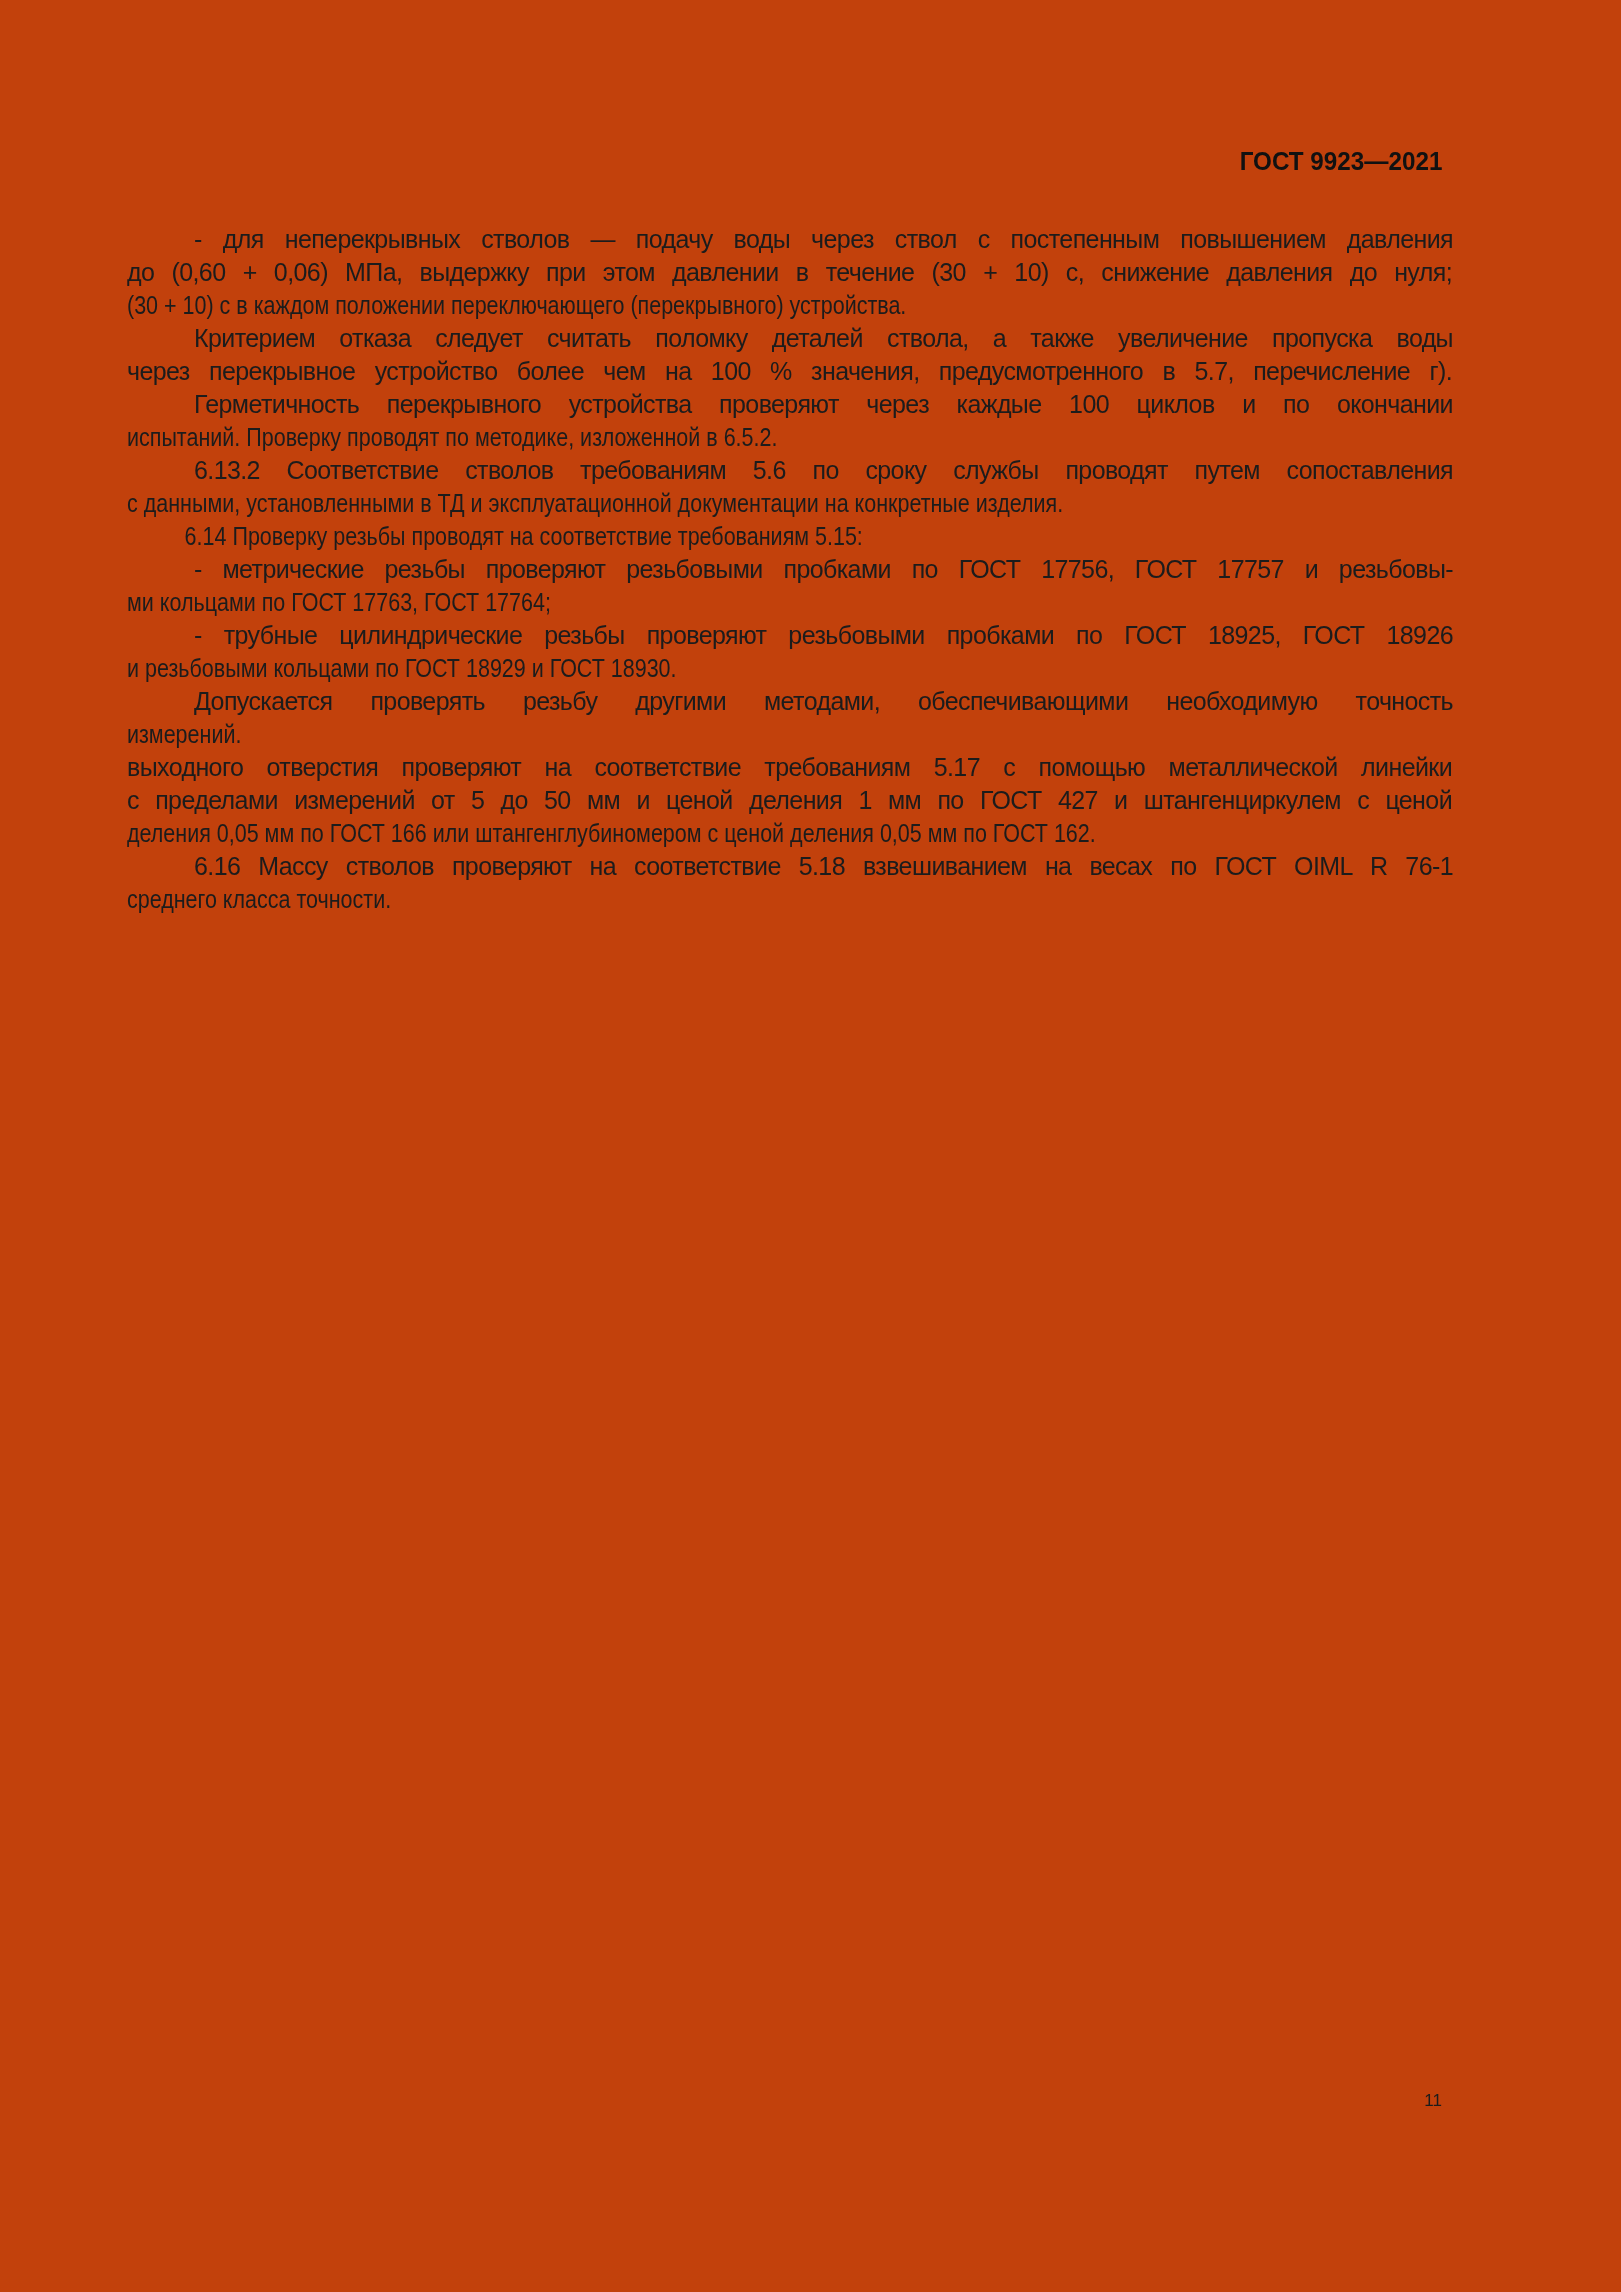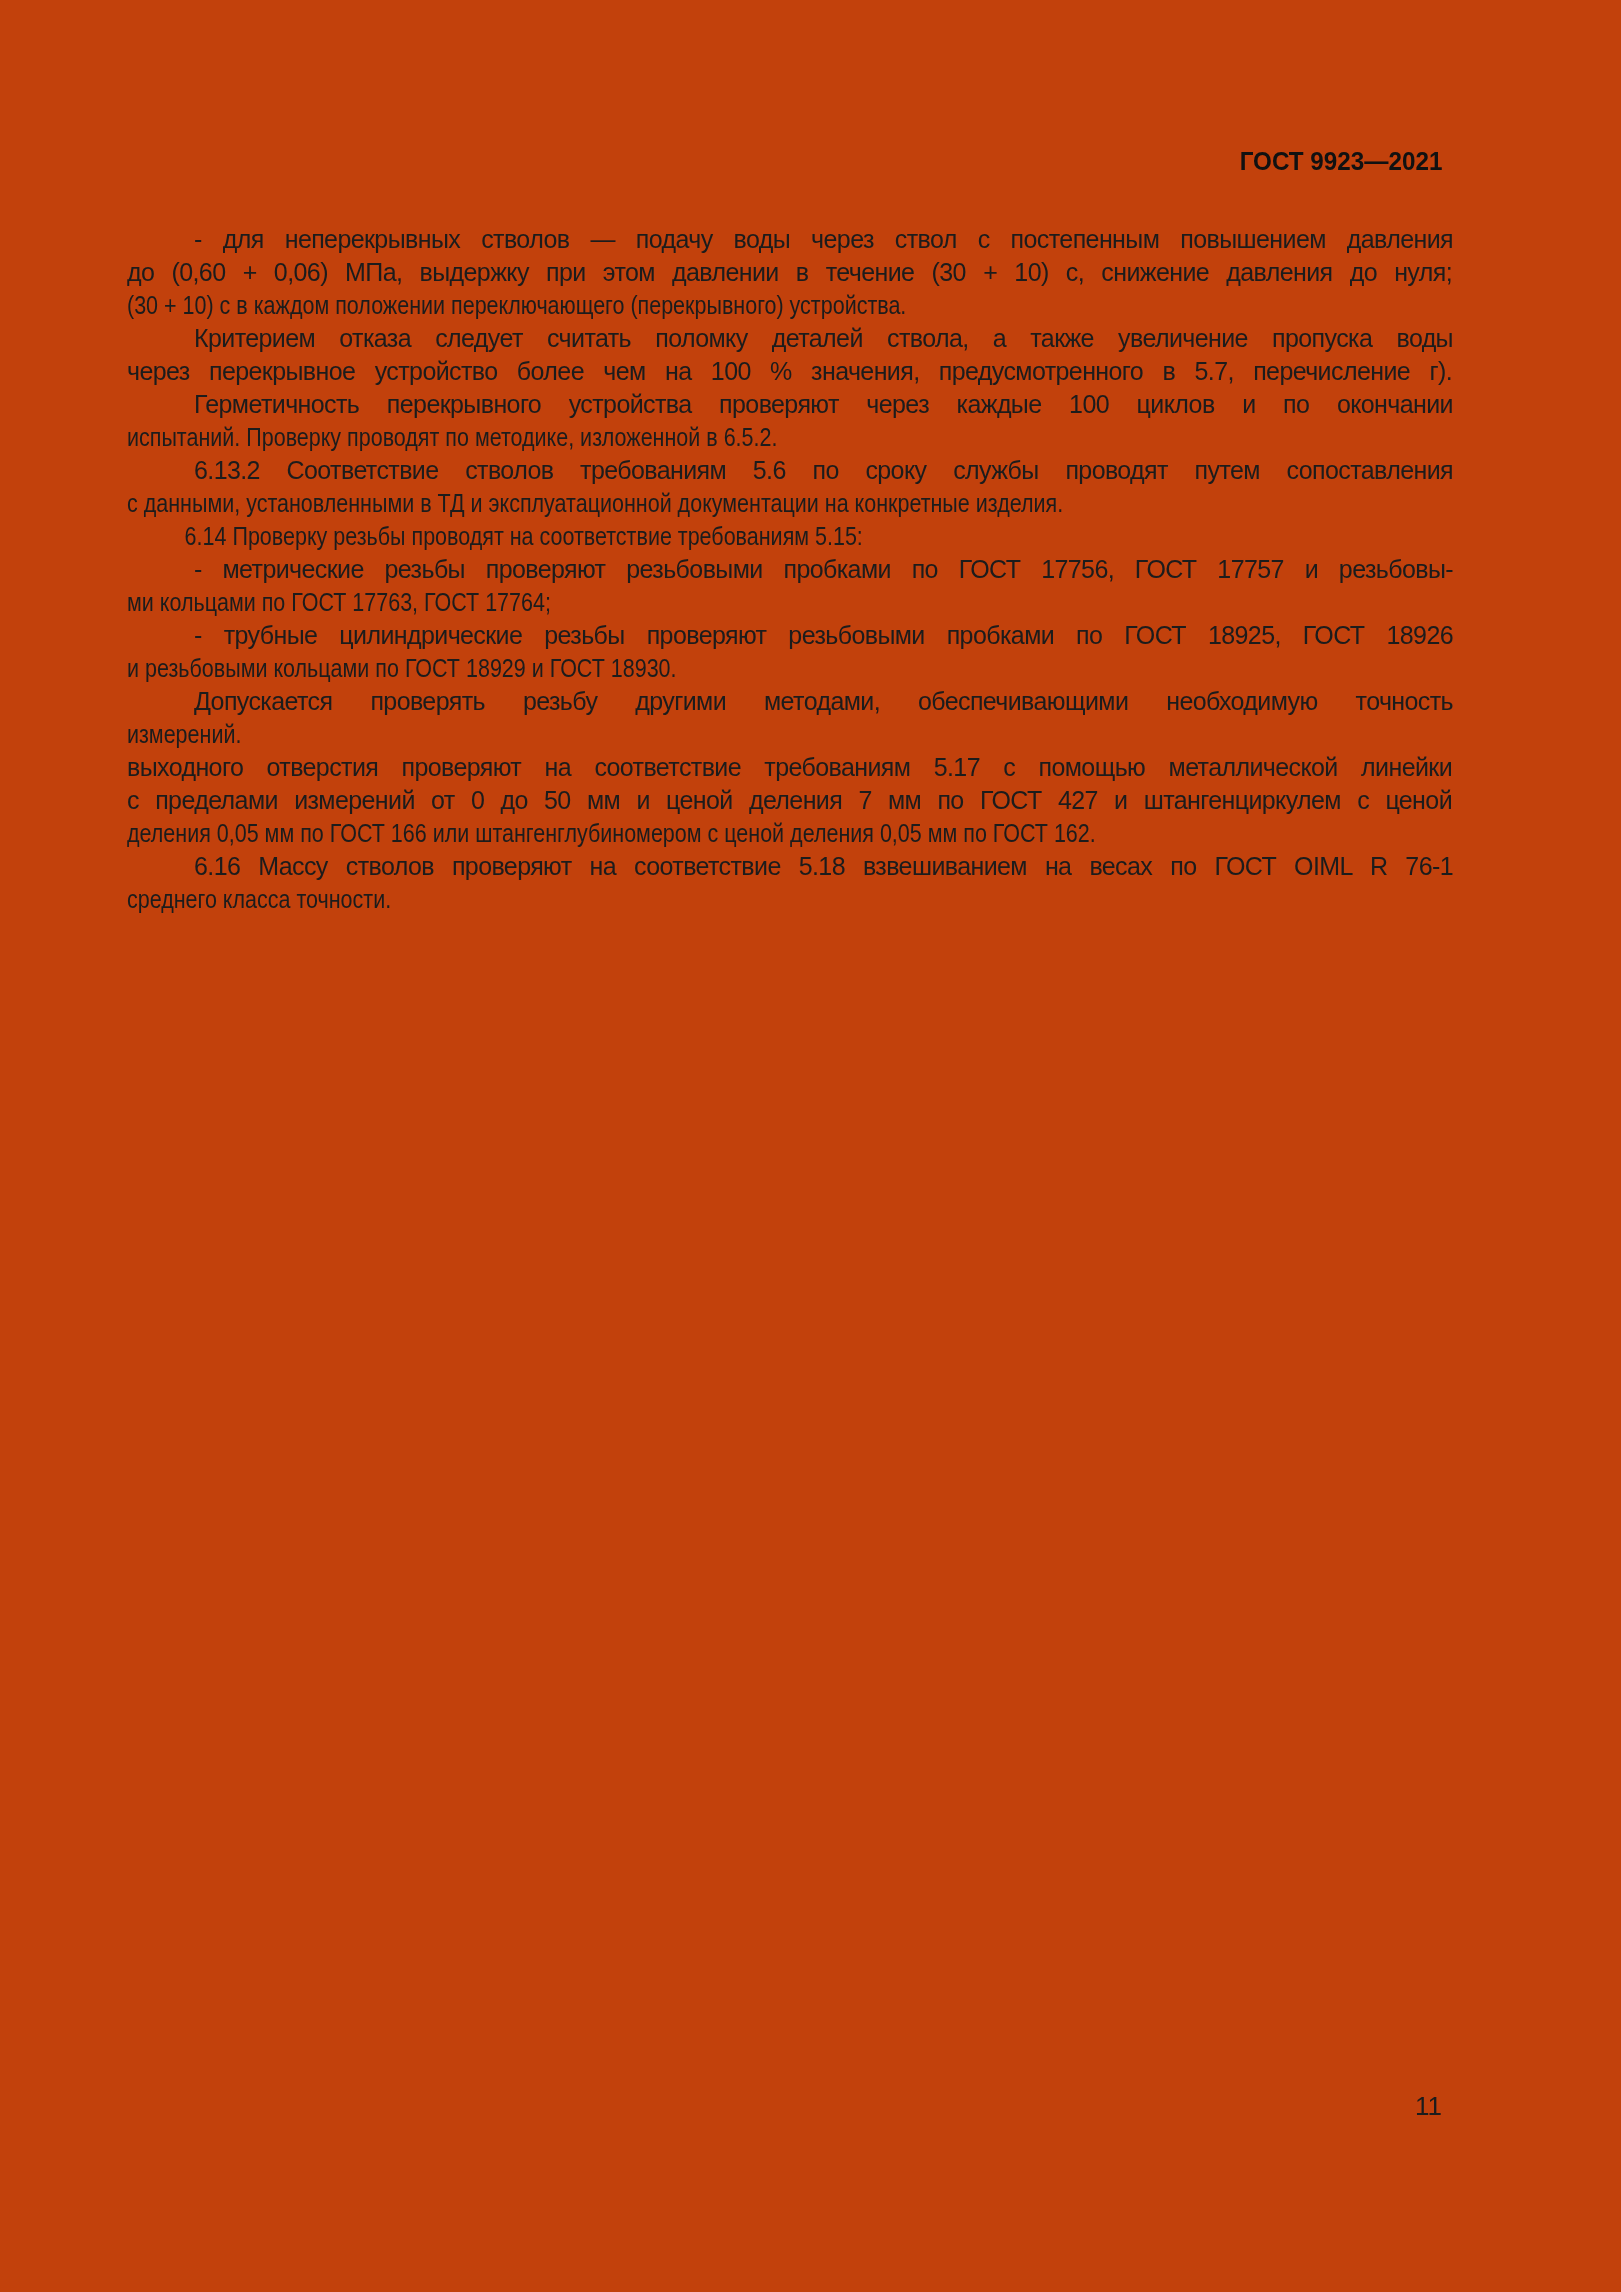--- a/index.html
+++ b/index.html
@@ -20,21 +20,21 @@
     }
     .line {
       display: block; white-space: nowrap; height: 33px;
       transform-origin: left center;
     }
     .line.justify { text-align: justify; text-align-last: justify; white-space: normal; width: 1325px; }
     .line.indent { padding-left: 67px; }
     .line.justify.indent { width: 1259px; }
     .page-number {
       position: absolute; right: 179px; top: 2091px;
-      font-size: 26px; color: #1c1c1c;
+      font-size: 17px; color: #1c1c1c;
     }
   </style>
 </head>
 <body>
 
 <div class="page">
   <div class="doc-header">ГОСТ 9923—2021</div>
 
   <div class="body">
     <span class="line indent justify" style="letter-spacing: -0.6px;">-  для неперекрывных стволов — подачу воды через ствол с постепенным повышением давления</span>
@@ -47,21 +47,21 @@
     <span class="line indent justify" style="letter-spacing: -0.6px;">6.13.2  Соответствие стволов требованиям 5.6 по сроку службы проводят путем сопоставления</span>
     <span class="line" style="transform: scaleX(0.86);">с данными, установленными в ТД и эксплуатационной документации на конкретные изделия.</span>
     <span class="line indent" style="transform: scaleX(0.86);">6.14  Проверку резьбы проводят на соответствие требованиям 5.15:</span>
     <span class="line indent justify" style="letter-spacing: -0.6px;">-  метрические резьбы проверяют резьбовыми пробками по ГОСТ 17756, ГОСТ 17757 и резьбовы-</span>
     <span class="line" style="transform: scaleX(0.86);">ми кольцами по ГОСТ 17763, ГОСТ 17764;</span>
     <span class="line indent justify" style="letter-spacing: -0.6px;">-  трубные цилиндрические резьбы проверяют резьбовыми пробками по ГОСТ 18925, ГОСТ 18926</span>
     <span class="line" style="transform: scaleX(0.86);">и резьбовыми кольцами по ГОСТ 18929 и ГОСТ 18930.</span>
     <span class="line indent justify" style="letter-spacing: -0.6px;">Допускается проверять резьбу другими методами, обеспечивающими необходимую точность</span>
     <span class="line" style="transform: scaleX(0.86);">измерений.</span>
     <span class="line justify" style="letter-spacing: -0.6px;">выходного отверстия проверяют на соответствие требованиям 5.17 с помощью металлической линейки</span>
-    <span class="line justify" style="letter-spacing: -0.6px;">с пределами измерений от 0 до 50  мм и ценой деления 7 мм по ГОСТ 427 и штангенциркулем с ценой</span>
+    <span class="line justify" style="letter-spacing: -0.6px;">с пределами измерений от 5 до 50  мм и ценой деления 1 мм по ГОСТ 427 и штангенциркулем с ценой</span>
     <span class="line" style="transform: scaleX(0.86);">деления 0,05 мм по ГОСТ 166 или штангенглубиномером с ценой деления 0,05 мм по ГОСТ 162.</span>
     <span class="line indent justify" style="letter-spacing: -0.6px;">6.16  Массу стволов проверяют на соответствие 5.18 взвешиванием на весах по ГОСТ OIML R 76-1</span>
     <span class="line" style="transform: scaleX(0.86);">среднего класса точности.</span>
   </div>
 
   <div class="page-number">11</div>
 </div>
 
 
 </body></html>

